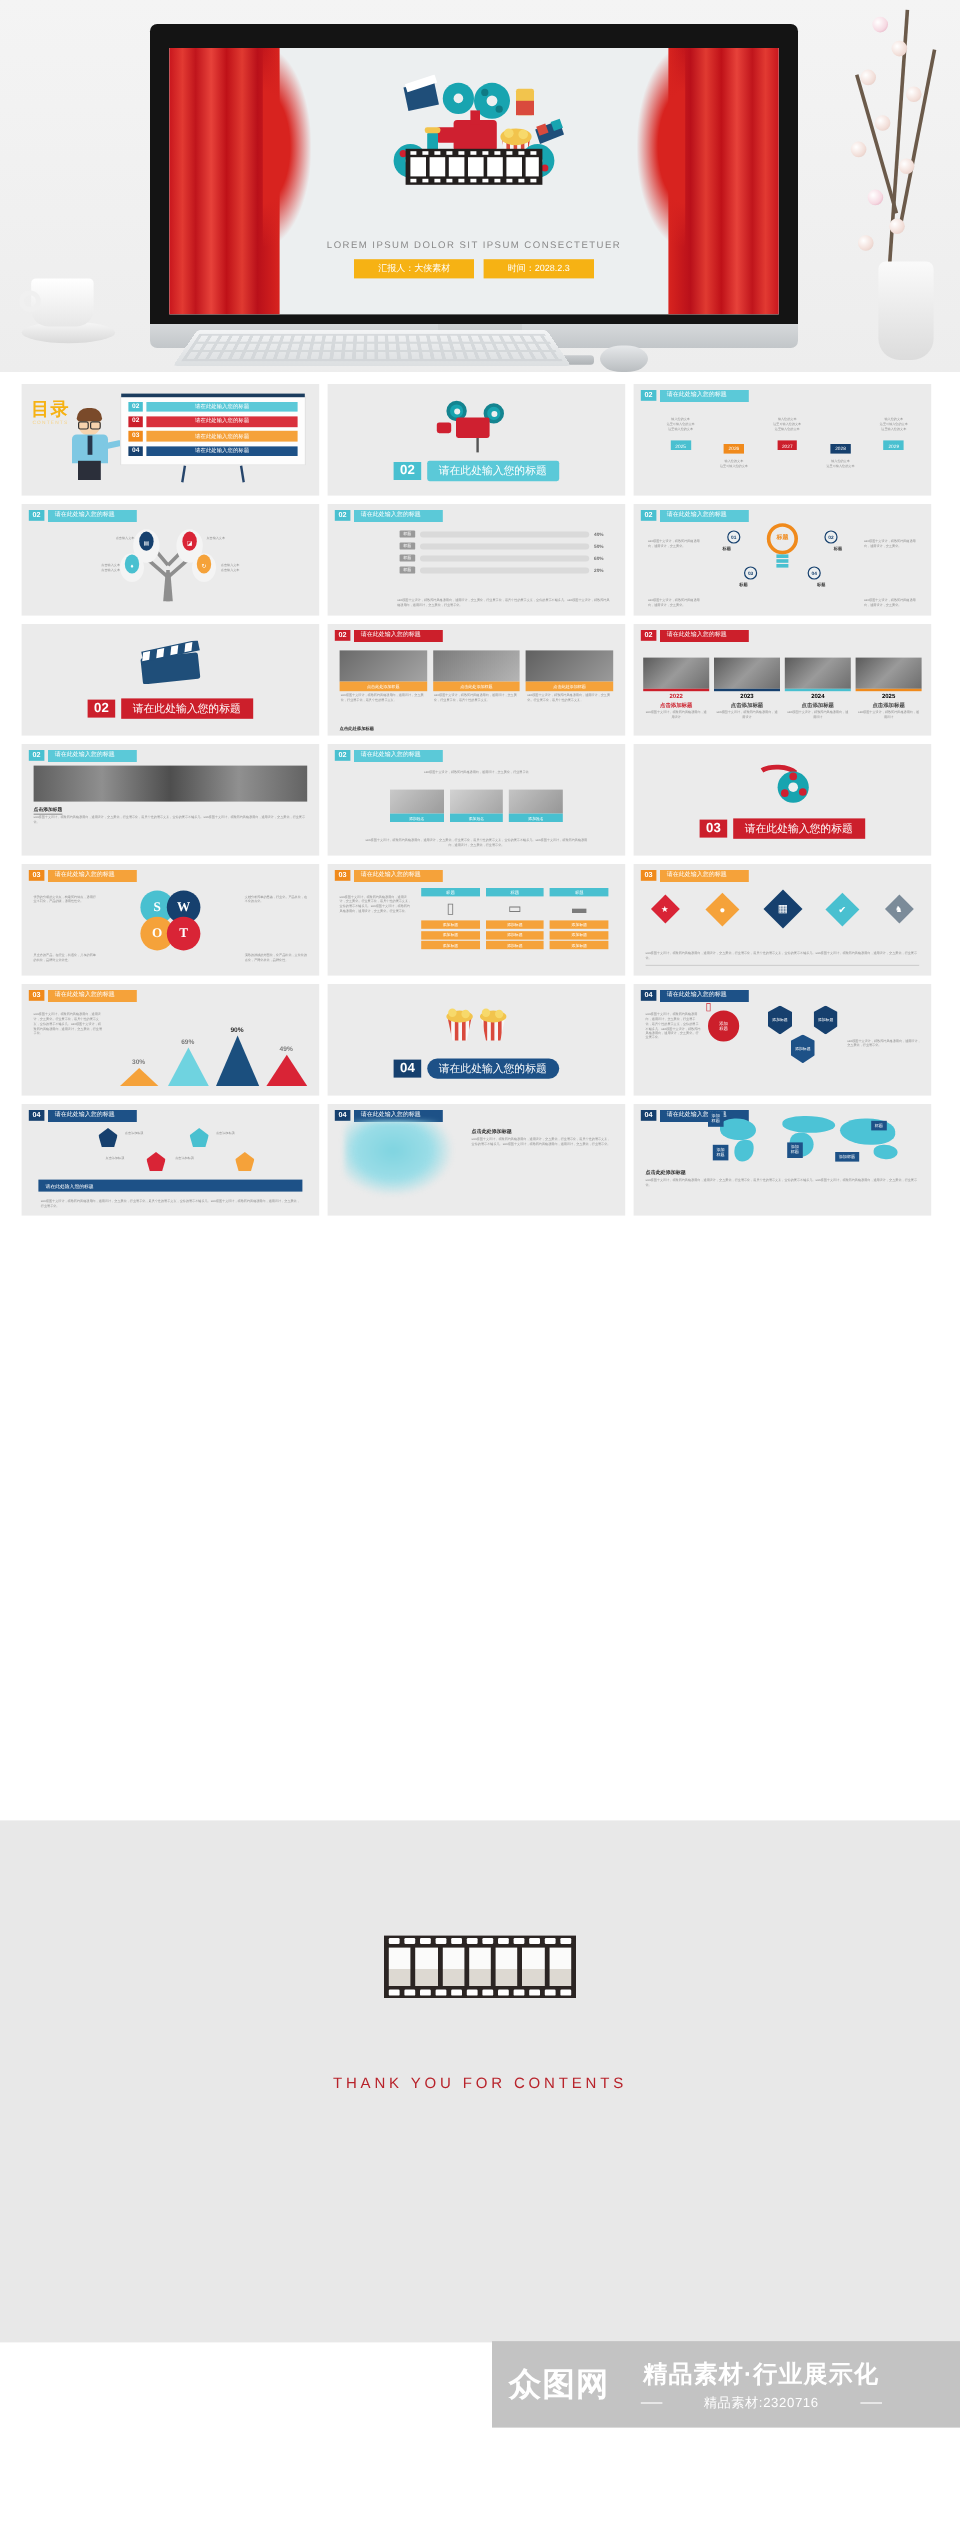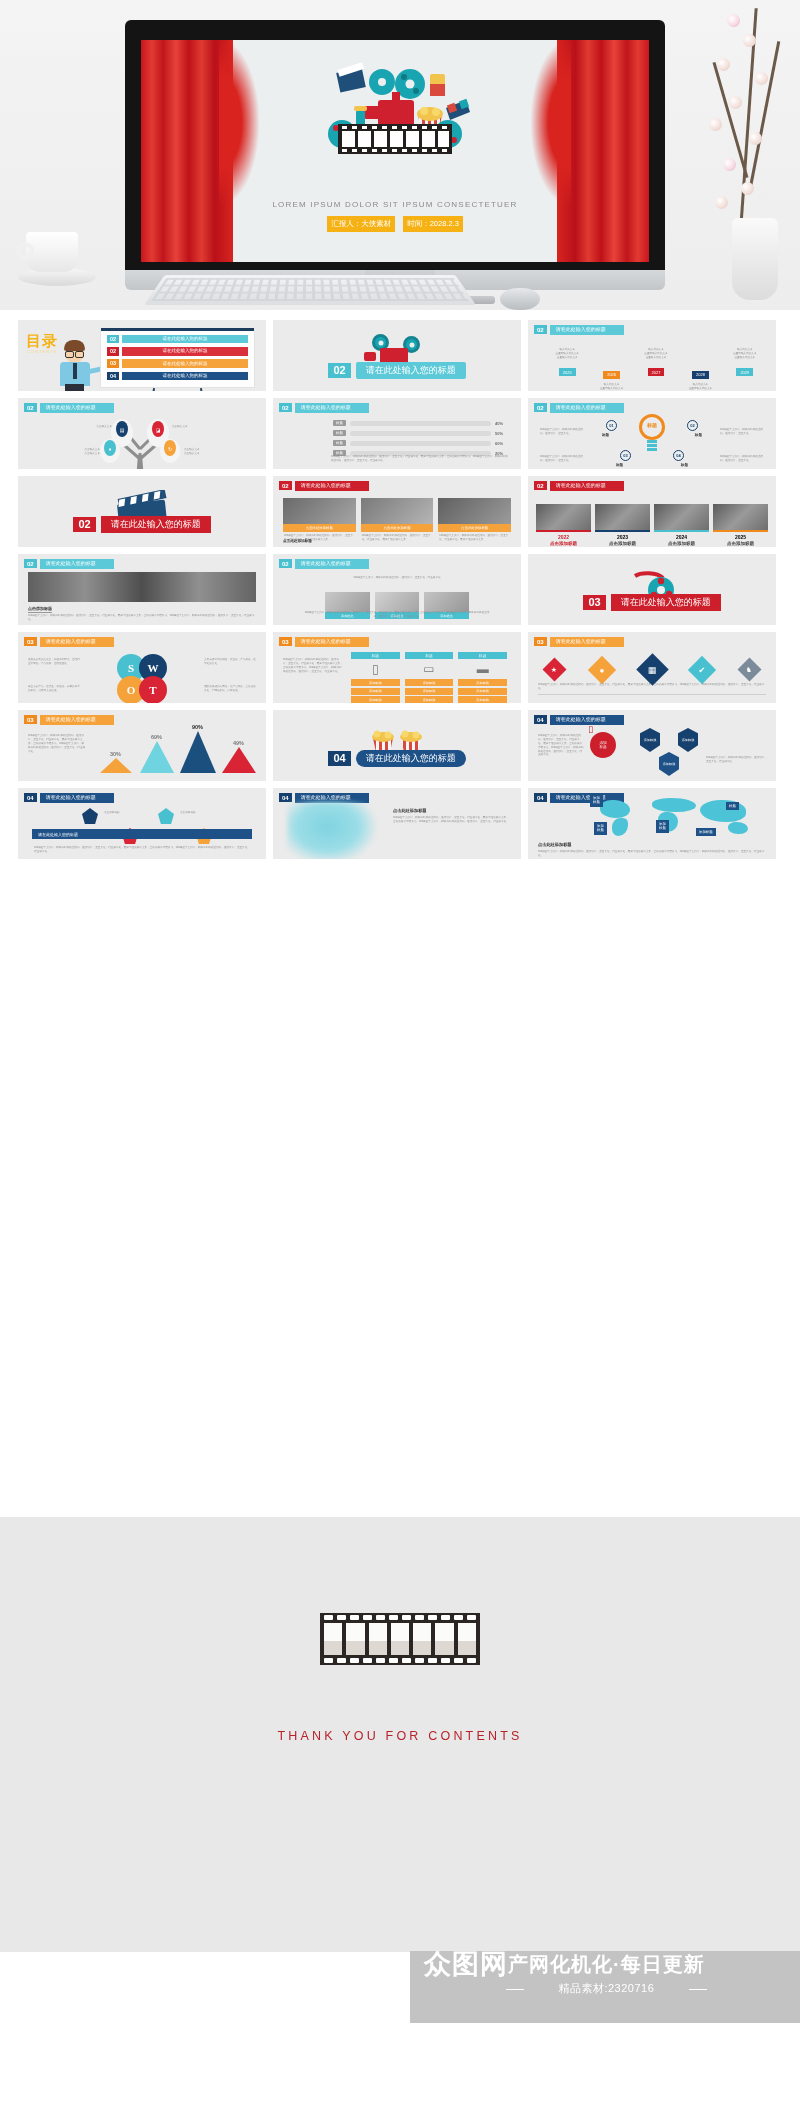--- a/index.html
+++ b/index.html
@@ -26,21 +26,21 @@
   .curtain-l:after { content:""; position:absolute; right:-26px; top:0; width:40px; height:165px;
       background:radial-gradient(ellipse at left, #d8231f 40%, rgba(216,35,31,0) 72%); }
   .curtain-r:after { content:""; position:absolute; left:-26px; top:0; width:40px; height:165px;
       background:radial-gradient(ellipse at right, #d8231f 40%, rgba(216,35,31,0) 72%); }
   .slide-art { position:absolute; left:50%; transform:translateX(-50%); top:22px; width:150px; height:110px; }
   .hero-title { position:absolute; left:0; right:0; top:135px; text-align:center;
       font-size:21px; font-weight:bold; color:#c8161d; letter-spacing:1px; }
   .hero-sub { position:absolute; left:0; right:0; top:160px; text-align:center;
       font-size:8px; color:#8a8a8a; letter-spacing:1.2px; }
   .hero-tags { position:absolute; left:0; right:0; top:176px; display:flex; justify-content:center; gap:8px; }
-  .hero-tag { background:#f6b214; color:#fff; font-size:7.5px; padding:3px 4px; }
+  .hero-tag { background:#f6b214; color:#fff; font-size:7.5px; padding:3px 20px; }
   .imac-neck { position:absolute; left:50%; transform:translateX(-50%); top:270px; width:70px; height:28px;
       background:linear-gradient(180deg,#cfd2d4,#b7bbbe); }
   .imac-foot { position:absolute; left:50%; transform:translateX(-50%); top:296px; width:190px; height:8px;
       background:linear-gradient(180deg,#c9cccf,#aeb2b5); border-radius:3px; }
   .imac-chin { position:absolute; left:0; right:0; bottom:-20px; height:20px;
       background:linear-gradient(180deg,#d6d9db,#c2c6c9); border-radius:0 0 6px 6px; }
   .apple-logo { position:absolute; left:50%; transform:translateX(-50%); bottom:-15px; width:9px; height:11px;
       background:#9a9ea1; border-radius:50% 50% 45% 45%; }
   .keyboard { position:absolute; left:155px; top:272px; width:310px; height:34px;
       background:linear-gradient(180deg,#f3f4f5,#dcdfe1); transform:perspective(120px) rotateX(28deg);
@@ -61,21 +61,21 @@
   .branch { position:absolute; width:3px; background:#6b5a4a; }
   .blossom { position:absolute; width:13px; height:13px; border-radius:50%;
       background:radial-gradient(circle at 35% 35%, #ffffff, #f2ded8 60%, #ddc3bb); }
   .blossom.p { background:radial-gradient(circle at 35% 35%, #fff, #f6d9e2 60%, #d99ab1); }
   .vase-body { position:absolute; right:14px; bottom:0; width:46px; height:82px;
       background:linear-gradient(180deg,#fafafa,#dcdcdc); border-radius:6px 6px 18px 18px; }
 
   
   .grid { position:absolute; left:0; top:310px; width:800px; background:#fff; padding:10px 0 0 0; }
   .row { display:flex; gap:7px; padding:0 18px; margin-bottom:7px; }
-  .thumb { width:248px; height:71px; background:#ebebeb; position:relative; overflow:hidden; flex:0 0 248px; }
+  .thumb { width:248px; height:93px; background:#ebebeb; position:relative; overflow:hidden; flex:0 0 248px; }
 
   
   .sh { position:absolute; left:6px; top:5px; display:flex; align-items:center; gap:3px; }
   .sh-num { font-size:6px; font-weight:bold; padding:1.5px 3px; color:#fff; line-height:1; }
   .sh-bar { font-size:5px; color:#fff; padding:2px 18px 2px 6px; line-height:1.1; white-space:nowrap; }
   .c-teal .sh-num { background:#49c0d0; } .c-teal .sh-bar { background:#5bc9d8; }
   .c-red  .sh-num { background:#cc1f2b; } .c-red  .sh-bar { background:#cc1f2b; }
   .c-org  .sh-num { background:#f08a1c; } .c-org  .sh-bar { background:#f5a23a; }
   .c-navy .sh-num { background:#16406e; } .c-navy .sh-bar { background:#1d5187; }
 
@@ -187,21 +187,21 @@
   .perf i { flex:1; background:#fff; border-radius:1px; }
   .frames { position:absolute; left:4px; right:4px; top:10px; bottom:10px; display:flex; gap:4px; }
   .frames i { flex:1; background:linear-gradient(180deg,#fbfbfa 55%,#ddd9d2 55%); }
   .thanks { position:absolute; left:0; right:0; top:160px; text-align:center;
       font-size:40px; font-weight:bold; color:#b8232b; letter-spacing:4px; }
   .thanks-en { position:absolute; left:0; right:0; top:212px; text-align:center;
       font-size:12.5px; color:#b8232b; letter-spacing:3.2px; }
 
   
   .wm { position:absolute; left:410px; top:1951px; width:390px; height:72px;
-      background:rgba(190,190,190,0.92); display:flex; gap:0; padding:0 14px; }
+      background:rgba(190,190,190,0.92); display:flex; align-items:center; gap:28px; padding:0 14px; }
   .wm-logo { display:flex; gap:3px; }
   .wm-glyph { font-size:27px; color:#fff; font-weight:bold; line-height:1; letter-spacing:1px; }
   .wm-right { display:flex; flex-direction:column; gap:3px; }
   .wm-tag { font-size:20px; color:#fff; font-weight:bold; letter-spacing:1px; }
   .wm-id { font-size:11px; color:#fff; text-align:center; letter-spacing:.5px; position:relative; }
   .wm-id:before,.wm-id:after { content:""; position:absolute; top:50%; width:18px; height:1px; background:#fff; }
   .wm-id:before { left:-2px; } .wm-id:after { right:-2px; }
 </style>
 </head>
 <body>
@@ -863,16 +863,16 @@
       </div>
   </div>
   <div class="thanks-en">THANK YOU FOR CONTENTS</div>
 </div>
 
 <div class="wm">
   <div class="wm-logo">
     <span class="wm-glyph">众图网</span>
   </div>
   <div class="wm-right">
-    <span class="wm-tag">产网化机化·每日更新</span>
+    <span class="wm-tag">精品素材·行业展示化</span>
     <span class="wm-id">精品素材:2320716</span>
   </div>
 </div>
 
 </body></html>

